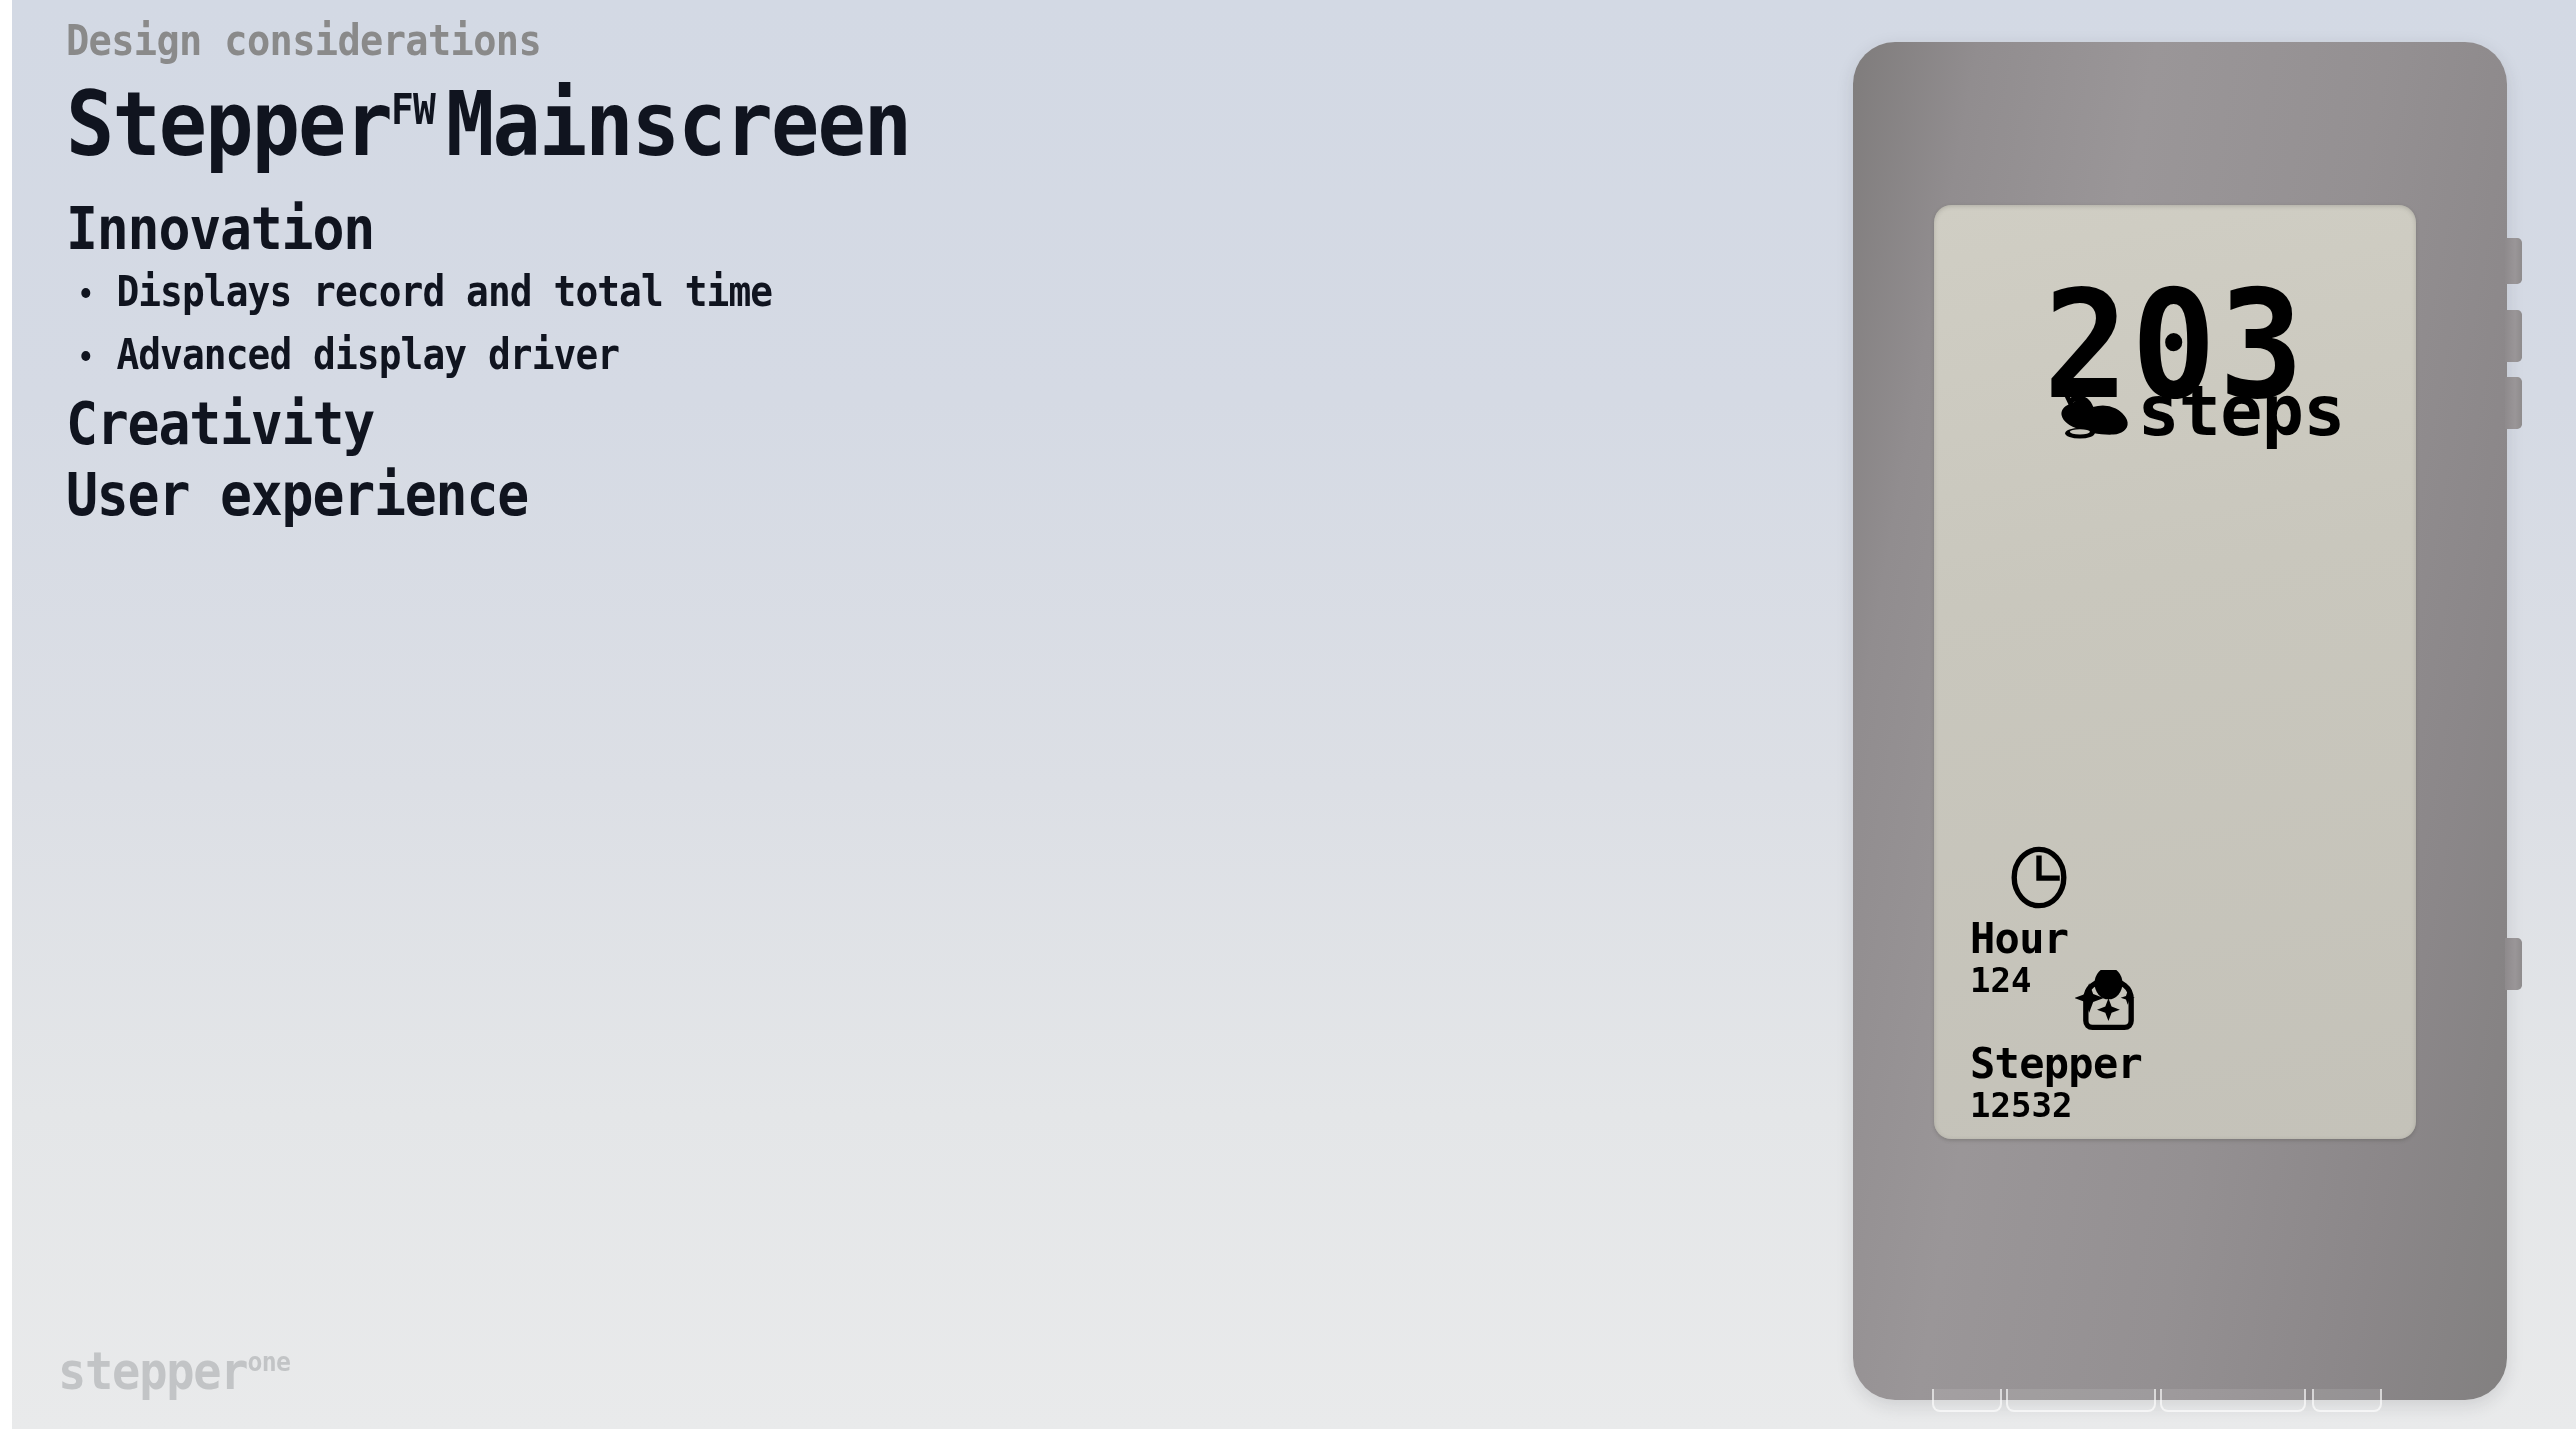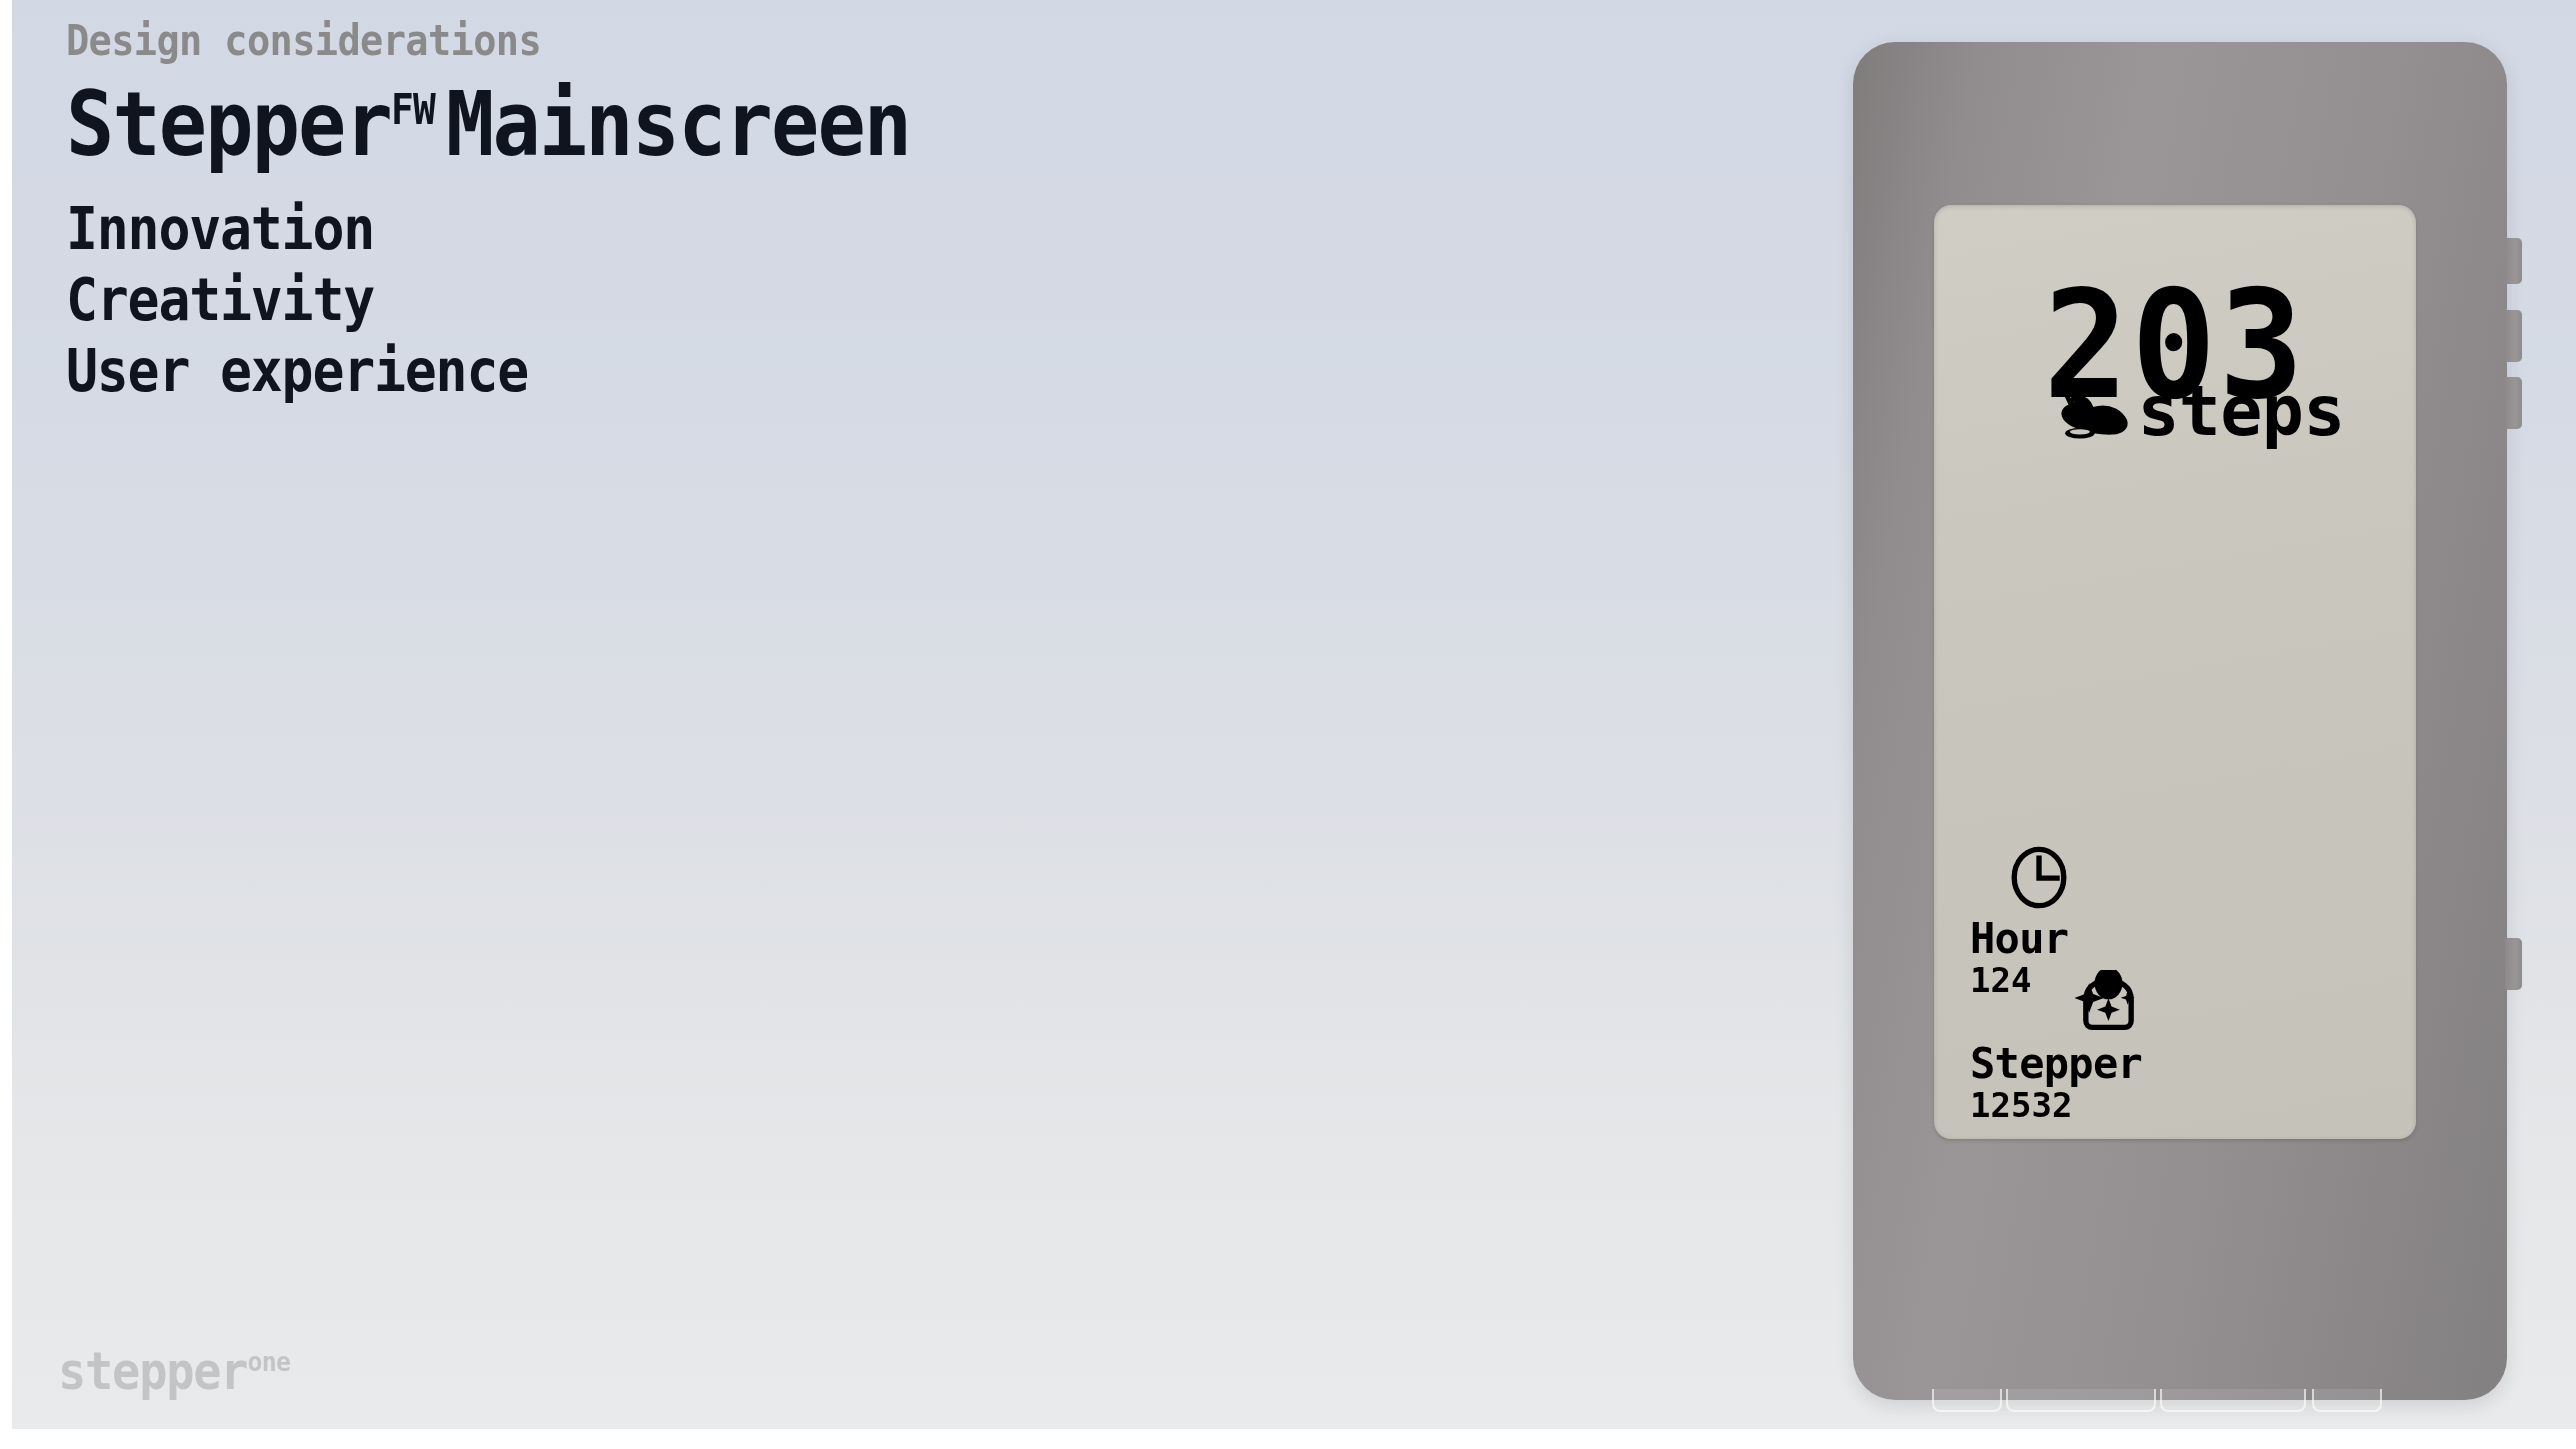--- a/index.html
+++ b/index.html
@@ -266,20 +266,24 @@
 
 <div class="slide">
 
   <div class="content">
 
     <div class="eyebrow">Design considerations</div>
 
     <h1 class="title"><span>Stepper</span><span class="sup">FW</span><span class="gap"></span><span>Mainscreen</span></h1>
 
     <h2 class="section-heading first">Innovation</h2>
+    <ul class="bullets">
+      <li><span class="dot"></span><span>Displays record and total time</span></li>
+      <li><span class="dot"></span><span>Advanced display driver</span></li>
+    </ul>
 
     <h2 class="section-heading">Creativity</h2>
 
     <h2 class="section-heading">User experience</h2>
   </div>
 
   <div class="brand"><span>stepper</span><span class="sup">one</span></div>
 
   <div class="device-wrap">
 

